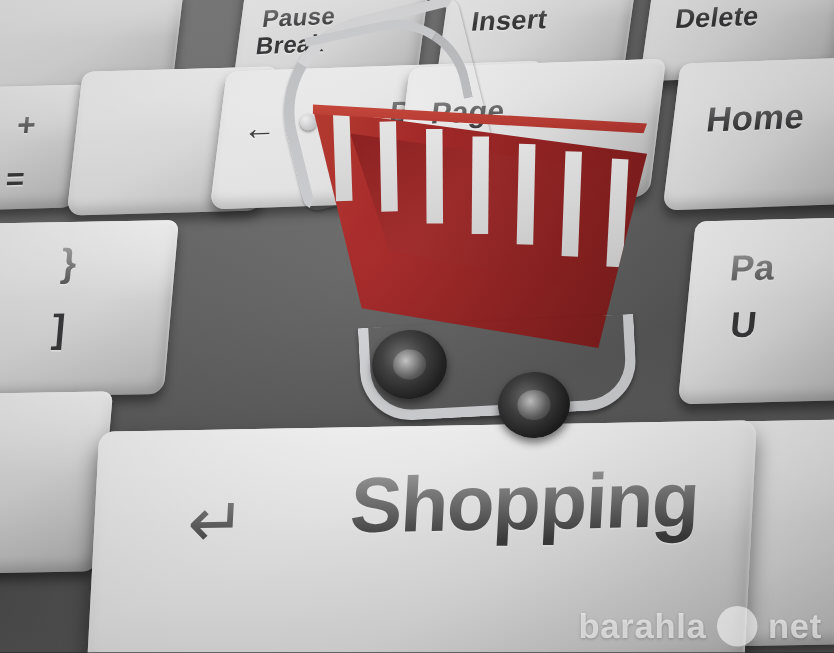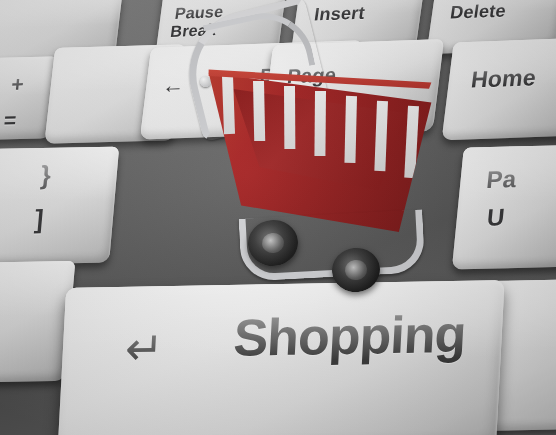--- a/index.html
+++ b/index.html
@@ -302,14 +302,19 @@
       </div>
     <div class="rim"></div>
 
     <div class="chassis"></div>
     <div class="wheel" id="wheel-front"></div>
     <div class="wheel" id="wheel-rear"></div>
   </div>
 
   <div id="grain"></div>
 
+  <div id="watermark">
+    <span>barahla</span>
+    <span class="dot"></span>
+    <span>net</span>
+  </div>
 
 </div>
 
 </body></html>

